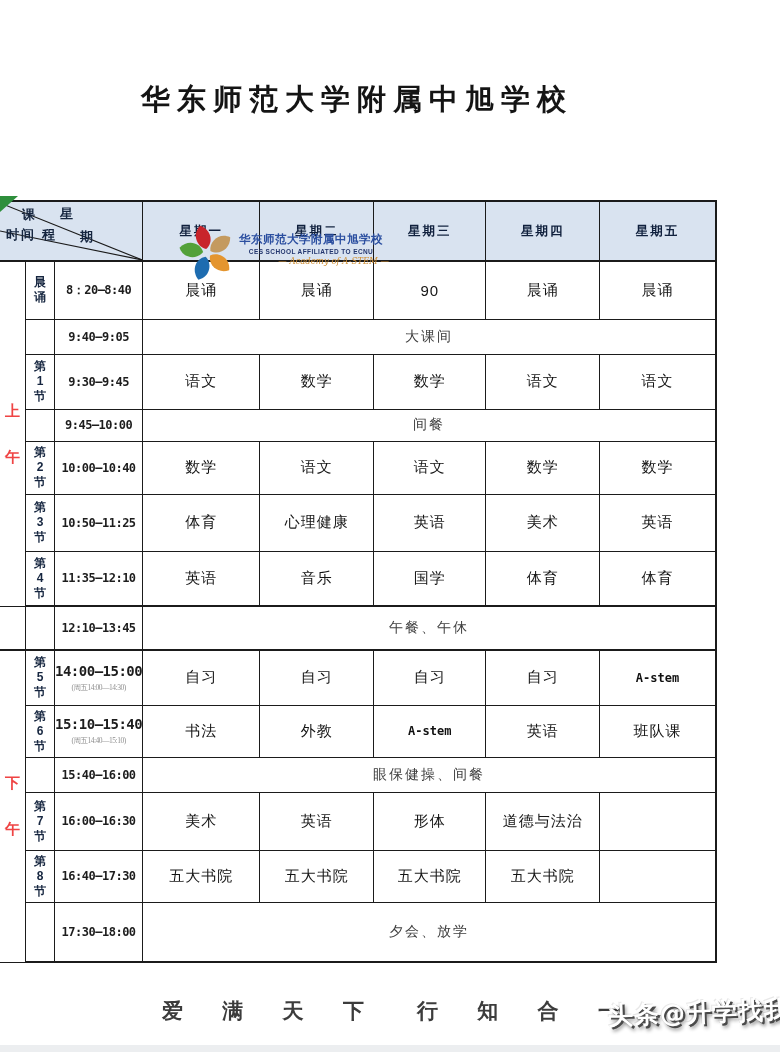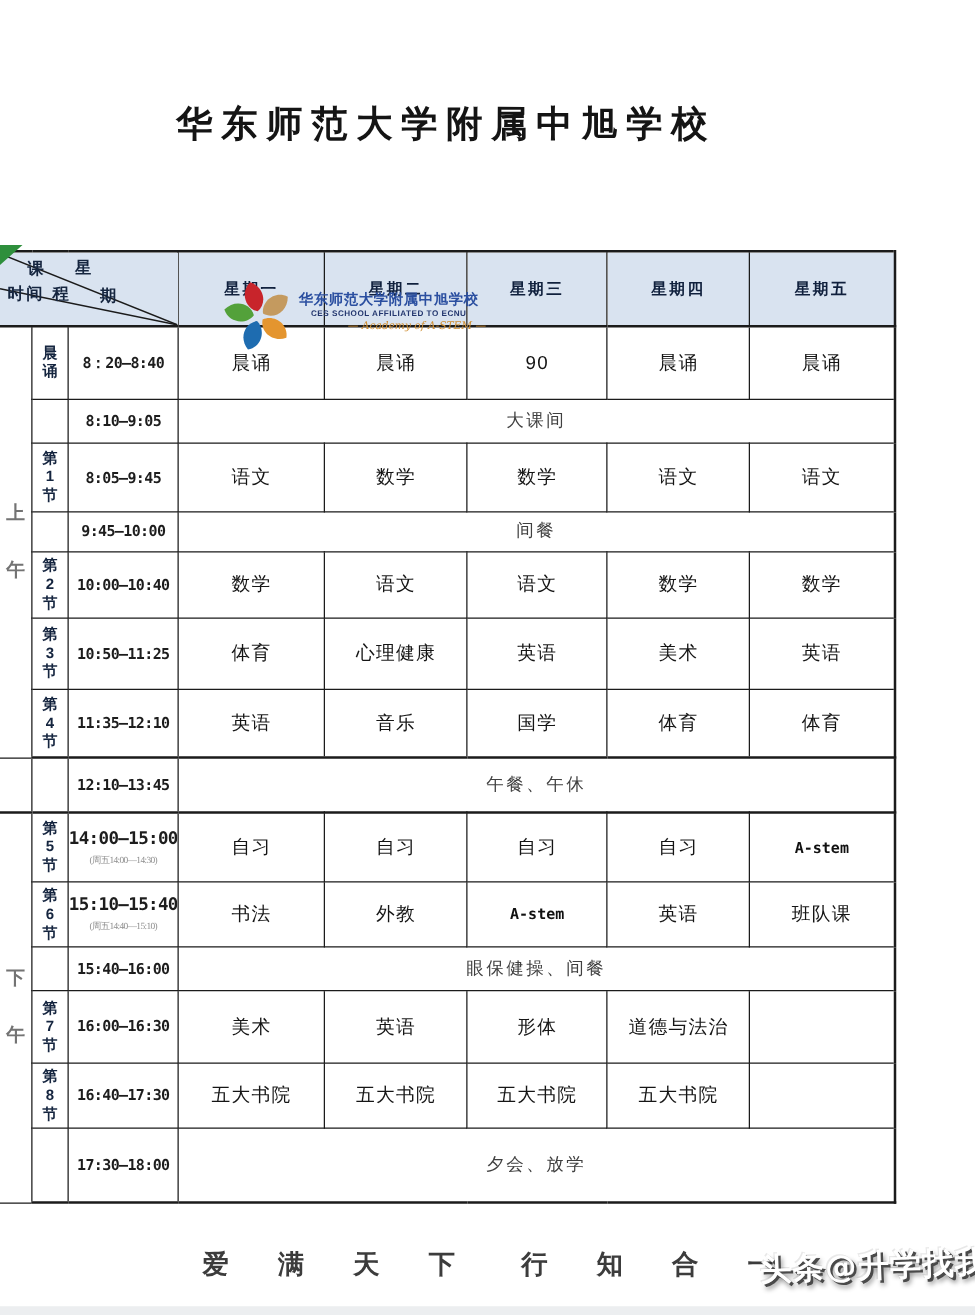--- a/index.html
+++ b/index.html
@@ -30,21 +30,21 @@
   .h9{height:52px}.h10{height:35px}.h11{height:58px}.h12{height:52px}.h13{height:60px}
 
   .corner { position:relative; }
   .corner svg { position:absolute; left:0; top:0; width:100%; height:100%; }
   .corner span { position:absolute; font-size:13px; font-weight:bold; color:#15253f; }
   .pos-c1{left:22px; top:4px;} .pos-c2{left:42px; top:24px;}
   .pos-w1{left:60px; top:3px;} .pos-w2{left:80px; top:26px;}
   .pos-t {left:6px;  top:24px;text-align:right;}
 
   .vtxt { width:16px; margin:0 auto; word-break:break-all; line-height:46px;
-    font-size:15px; font-weight:bold; color:#737373; }
+    font-size:15px; font-weight:bold; color:#ef4444; }
   .plabel { width:14px; margin:0 auto; word-break:break-all; line-height:15px;
     font-size:12px; font-weight:bold; color:#15253f; }
   .time { font-family:"DejaVu Sans Mono", monospace; font-size:12px; font-weight:bold;
     letter-spacing:-0.5px; color:#1d1d1d; white-space:nowrap; }
   .time-sm { font-size:14px; }
   .tnote { font-family:Liberation Serif, serif; font-size:7.5px; color:#8f8f8f;
     margin-top:4px; letter-spacing:-0.5px; white-space:nowrap; }
   td.subj { font-size:15px; color:#151515; letter-spacing:1px; }
   td.mono { font-family:"DejaVu Sans Mono", monospace; font-size:12px; font-weight:bold; letter-spacing:0; }
   td.merged { font-size:14px; letter-spacing:2px; color:#404040; }
@@ -129,31 +129,31 @@
       <td class="subj">90</td>
       <td class="subj">晨诵</td>
       <td class="subj">晨诵</td>
     </tr>
 
     <tr class="h1">
       <td>
             <div class="plabel"></div>
           </td>
       <td class="ct">
-            <div class="time">8:10—9:05</div>
+            <div class="time">9:40—9:05</div>
           </td>
       <td colspan="5" class="merged">大课间</td>
     </tr>
 
     <tr class="h2">
       <td>
             <div class="plabel">第1节</div>
           </td>
       <td class="ct">
-            <div class="time">8:05—9:45</div>
+            <div class="time">9:30—9:45</div>
           </td>
       <td class="subj">语文</td>
       <td class="subj">数学</td>
       <td class="subj">数学</td>
       <td class="subj">语文</td>
       <td class="subj">语文</td>
     </tr>
 
     <tr class="h3">
       <td>

